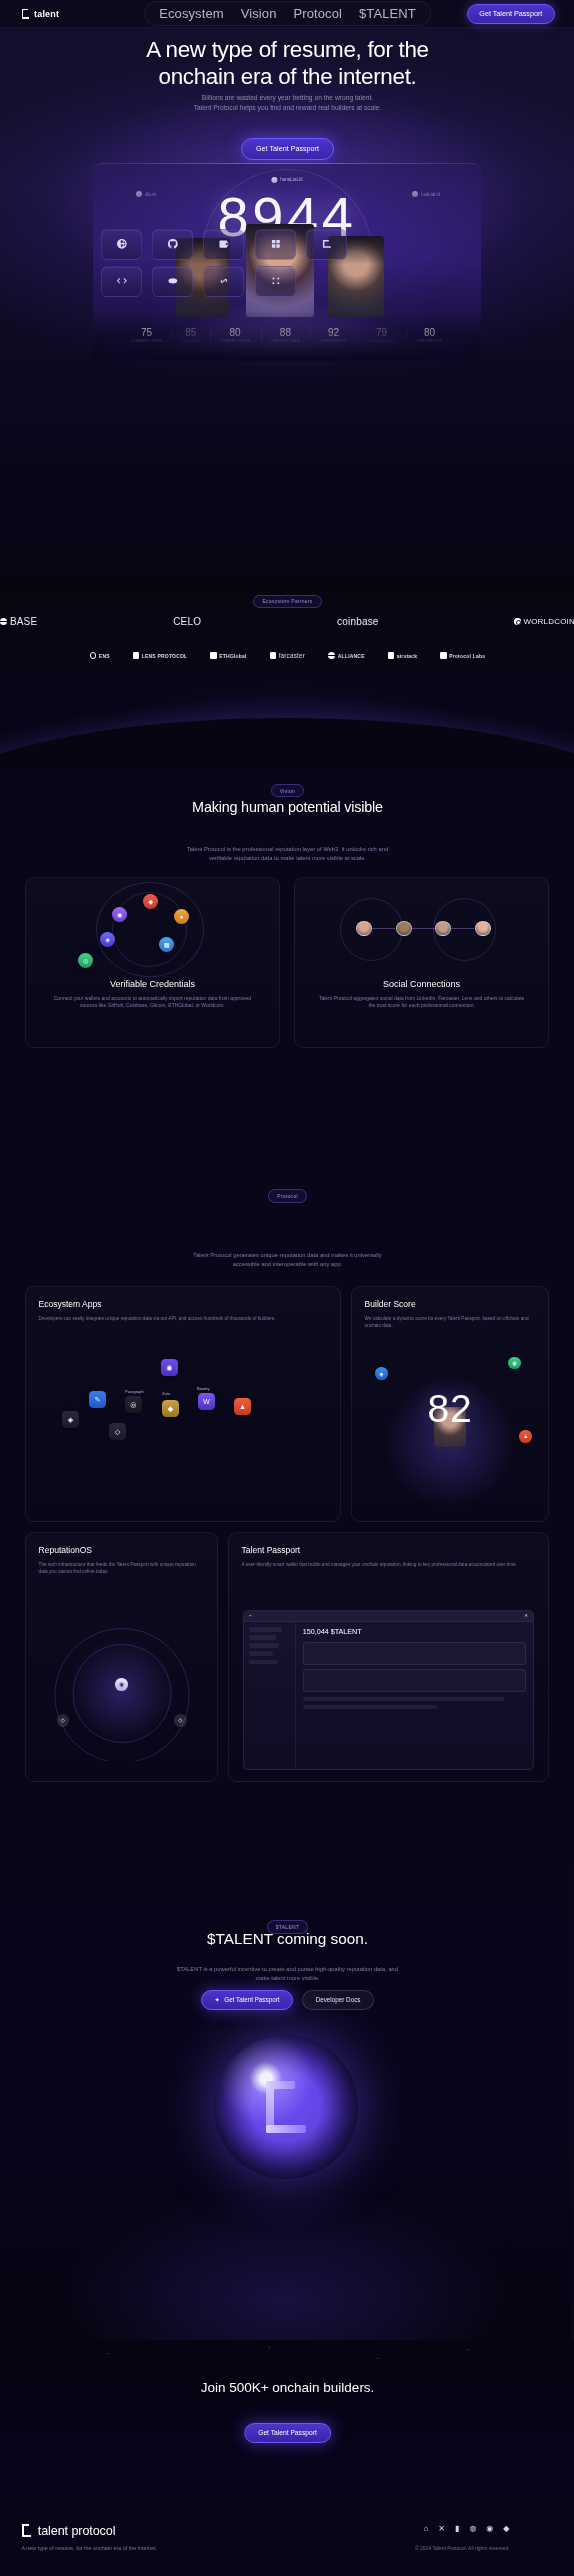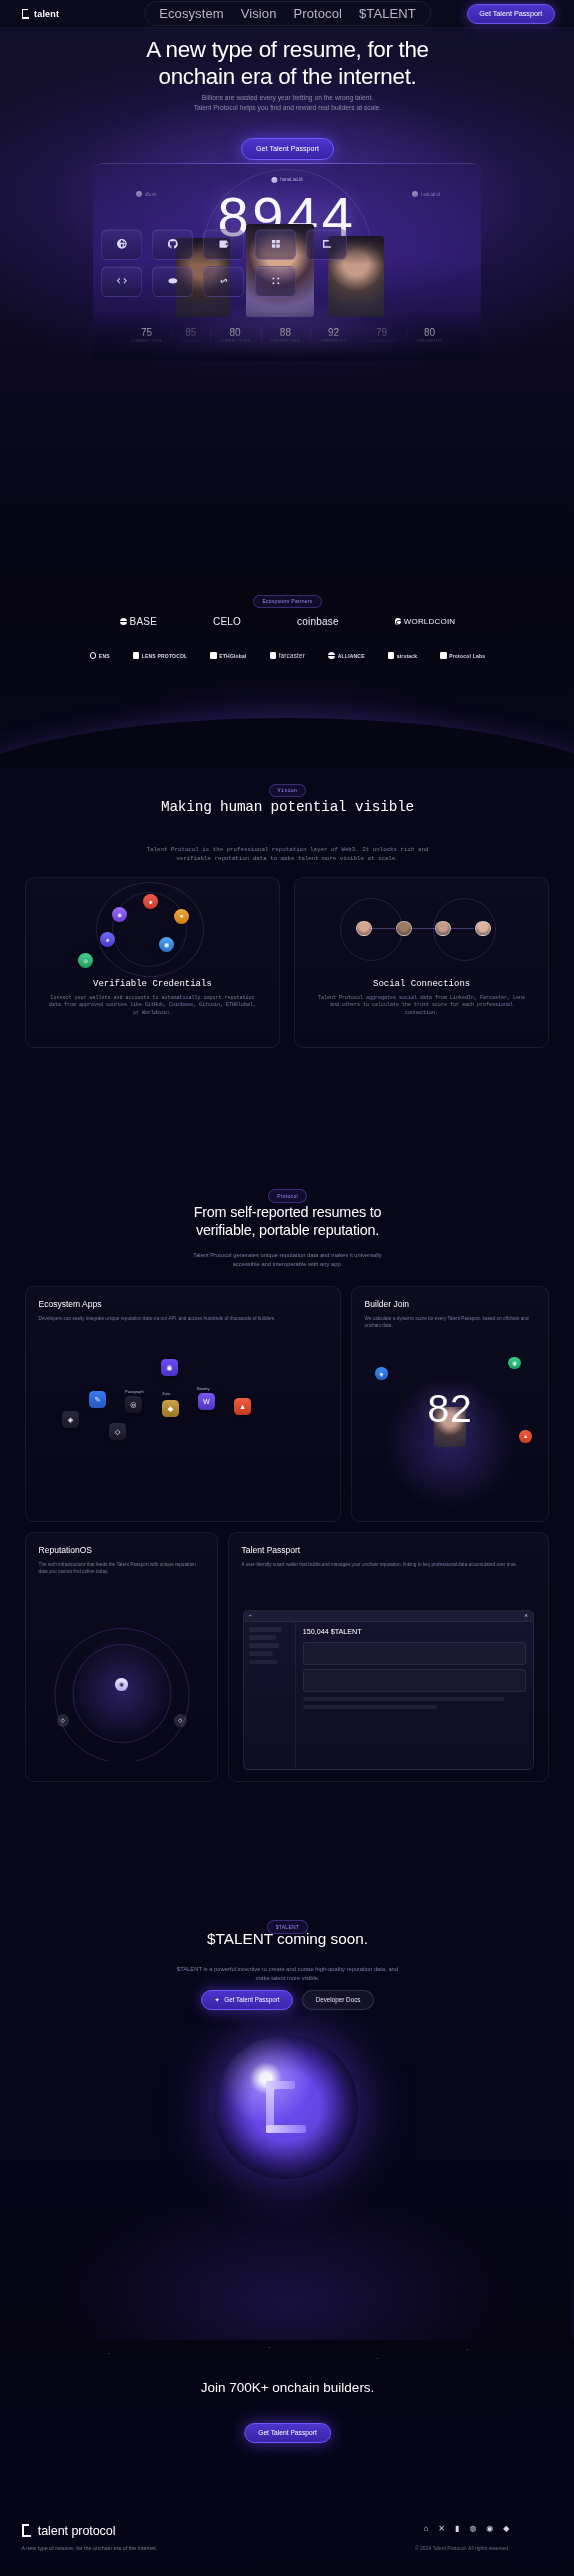--- a/index.html
+++ b/index.html
@@ -111,40 +111,40 @@
   
   .partners{position:absolute;top:576px;left:0;width:575px;height:193px;overflow:hidden;
     background:
       radial-gradient(287px 108px at 50% 180px, rgba(70,45,160,.30), rgba(70,45,160,0) 70%),
       linear-gradient(180deg,#06050f 0%,#070615 45%,#08071a 100%);}
   .sec-badge{display:inline-block;font-size:5px;color:#9b8cf0;
     border:0.9px solid rgba(130,108,255,.35);border-radius:9px;padding:2.7px 8px;
     background:rgba(60,42,140,.2);letter-spacing:0.3px;}
   .badge-wrap{position:absolute;top:14.4px;left:0;width:575px;text-align:center;}
   .logos1{position:absolute;top:40px;left:0;width:575px;
-    display:flex;align-items:center;justify-content:center;gap:56px;}
+    display:flex;align-items:center;justify-content:space-between;gap:56px;}
   .logos2{position:absolute;top:76px;left:0;width:575px;
     display:flex;align-items:center;justify-content:center;gap:23px;}
   .logo{display:flex;align-items:center;gap:2.7px;color:#efeefb;white-space:nowrap;}
   .logo.big{font-size:10px;font-weight:500;letter-spacing:0.2px;}
   .logo.sm{font-size:5px;font-weight:600;letter-spacing:0.2px;color:#dedcef;}
   .lg-dot{width:7.2px;height:7.2px;border-radius:50%;background:#fff;position:relative;}
   .lg-dot:after{content:"";position:absolute;left:0;top:2.7px;width:7.2px;height:1.8px;background:#0a0818;}
   .lg-sq{width:6.3px;height:6.3px;border-radius:1.3px;background:#fff;}
   .lg-circ{width:6.3px;height:6.3px;border-radius:50%;border:1.3px solid #fff;}
   .lg-circ2{width:6.3px;height:6.3px;border-radius:50%;background:#fff;position:relative;}
   .lg-circ2:after{content:"";position:absolute;left:1.4px;top:1.4px;width:3.4px;height:3.4px;
     border-radius:50%;border:0.9px solid #0a0818;}
   .partners .horizon{position:absolute;left:-72px;right:-72px;top:142px;height:180px;
     border-radius:50% 50% 0 0;background:#060512;
     box-shadow:0 -0.9px 23px rgba(120,90,240,.22);}
 
   
   .vision{position:absolute;top:769px;left:0;width:575px;height:341px;
-    background:#08071a;font-family:Liberation Mono, monospace;}
+    background:#08071a;}
   .h2{text-align:center;font-size:14.4px;line-height:18px;color:#fff;font-weight:400;letter-spacing:-0.2px;}
   .p-sub{text-align:center;font-size:5.8px;line-height:9px;color:#807ca0;margin-top:8px;}
   .v-badge{position:absolute;top:10.8px;left:0;width:575px;text-align:center;}
   .v-h2{position:absolute;top:29px;left:0;width:575px;}
   .v-sub{position:absolute;top:68px;left:0;width:575px;}
 
   .cards2{position:absolute;top:108px;left:25px;width:524px;height:171px;display:flex;gap:14.4px;}
   .fcard{flex:1;border:0.9px solid rgba(255,255,255,.07);border-radius:9px;
     background:linear-gradient(180deg,rgba(255,255,255,.022),rgba(255,255,255,.006));
     position:relative;overflow:hidden;}
@@ -518,24 +518,20 @@
         <h3>Social Connections</h3>
         <p>Talent Protocol aggregates social data from LinkedIn, Farcaster, Lens and others to calculate the trust score for each professional connection.</p>
       </div>
     </div>
   </div>
 
   <div class="protocol">
     <div class="pr-badge">
       <span class="sec-badge">Protocol</span>
     </div>
-    <div class="pr-h2 h2">
-      <div>From self-reported resumes to</div>
-      <div>verifiable, portable reputation.</div>
-    </div>
     <div class="pr-sub p-sub">
       <div>Talent Protocol generates unique reputation data and makes it universally</div>
       <div>accessible and interoperable with any app.</div>
     </div>
 
     <div class="grid">
       <div class="grow">
         <div class="gcard g-a">
           <h3>Ecosystem Apps</h3>
           <p>Developers can easily integrate unique reputation data via our API, and access hundreds of thousands of builders.</p>
@@ -548,21 +544,21 @@
             <div class="appicon" style="left:208px;top:43px;background:linear-gradient(180deg,#ee5f3e,#c63a1c);">▲</div>
             <div class="appicon" style="left:36px;top:56px;background:linear-gradient(180deg,#2a2840,#1a1928);">◈</div>
             <div class="appicon" style="left:83px;top:68px;background:linear-gradient(180deg,#2a2840,#1a1928);">◇</div>
             <div class="applabel" style="left:99px;top:34px;">Paragraph</div>
             <div class="applabel" style="left:136px;top:36px;">Zora</div>
             <div class="applabel" style="left:171px;top:30.5px;">Bounty</div>
           </div>
         </div>
 
         <div class="gcard g-b">
-          <h3>Builder Join</h3>
+          <h3>Builder Score</h3>
           <p>We calculate a dynamic score for every Talent Passport, based on offchain and onchain data.</p>
           <div class="bscore">
             <div class="repglow" style="top:21.5px;width:135px;height:135px;"></div>
             <div class="bface"></div>
             <div class="num">82</div>
             <div class="bdot" style="left:23px;top:14.4px;background:linear-gradient(180deg,#3a8ef0,#2260c0);">◈</div>
             <div class="bdot" style="right:27px;top:3.6px;background:linear-gradient(180deg,#3ad089,#18a05e);">◉</div>
             <div class="bdot" style="right:16px;top:77px;background:linear-gradient(180deg,#ef5f3e,#c63a1c);">▲</div>
           </div>
         </div>
@@ -633,21 +629,21 @@
           <i></i>
         </span>
     </div>
   </div>
 
   <div class="join">
     <span class="star" style="left:108px;top:12.6px"></span>
     <span class="star" style="left:269px;top:7.2px"></span>
     <span class="star" style="left:377px;top:18px"></span>
     <span class="star" style="left:467px;top:9px"></span>
-    <h2>Join 700K+ onchain builders.</h2>
+    <h2>Join 500K+ onchain builders.</h2>
     <div class="jbtn">Get Talent Passport</div>
 
     <div class="footer">
       <div class="f-brand">
         <span class="mark">
             <i></i>
           </span>
         <span class="fname">talent protocol</span>
       </div>
       <div class="f-tag">A new type of resume, for the onchain era of the internet.</div>

